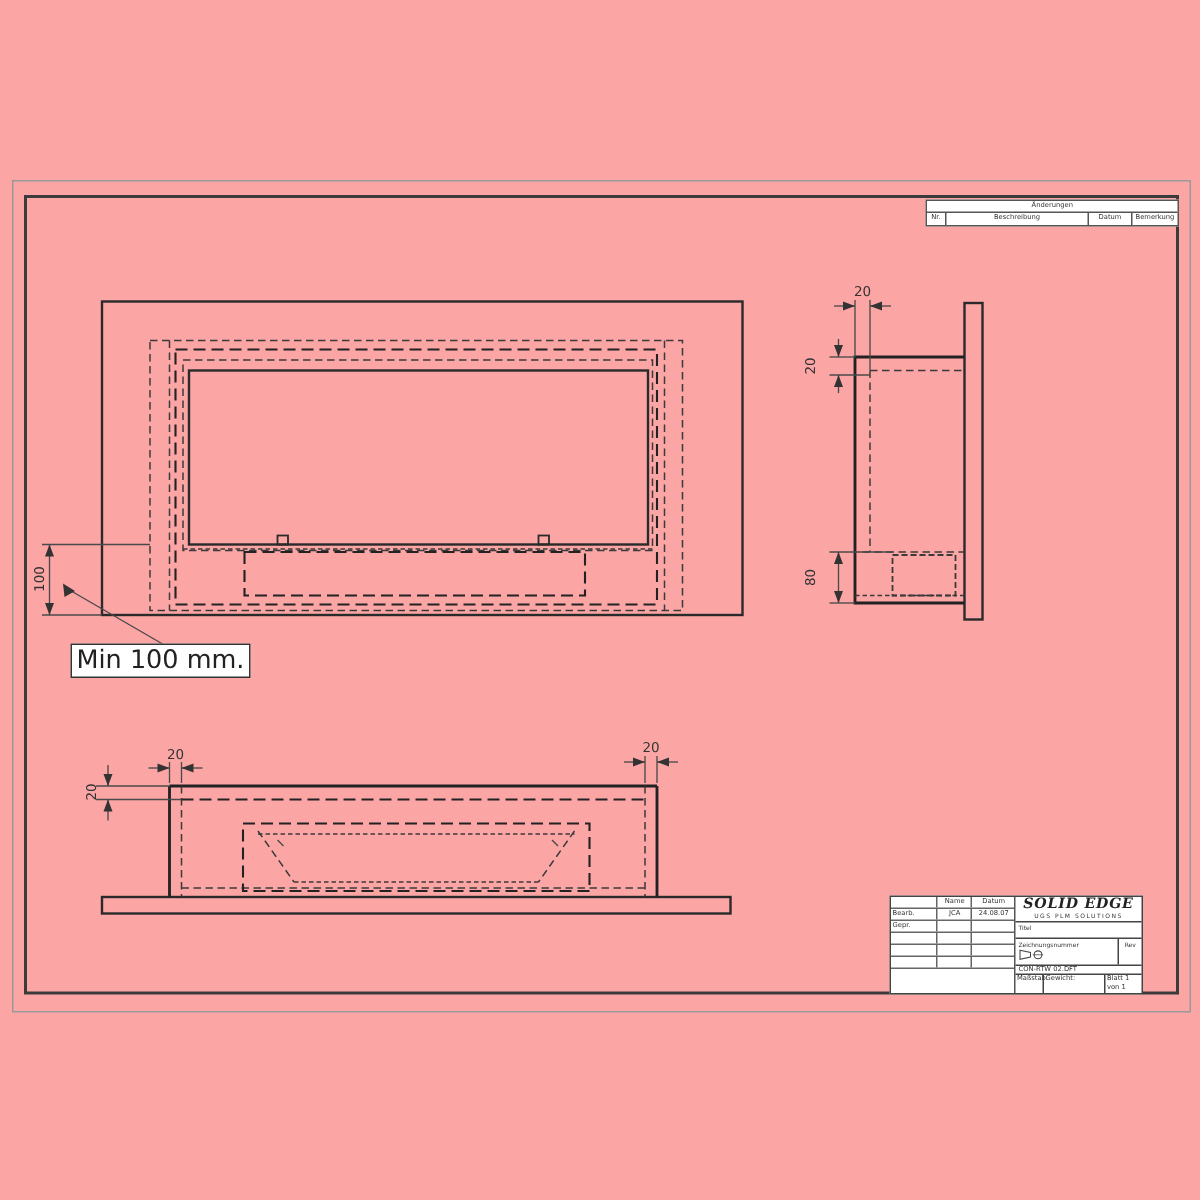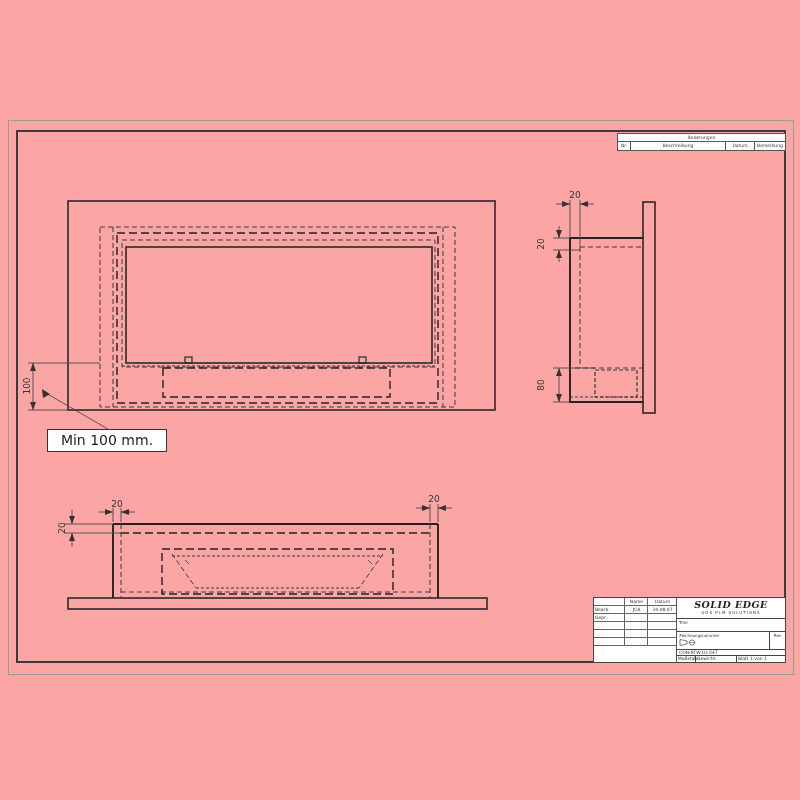--- a/index.html
+++ b/index.html
@@ -20,33 +20,33 @@
   .d3s{stroke:#3a3a3a;stroke-width:1.2;fill:none;stroke-dasharray:4 2}
   .thin{stroke:#4a4a4a;stroke-width:0.9;fill:none}
   .ar{fill:#333;stroke:none}
   
   .dim{position:absolute;width:20px;height:10px;font-size:9px;line-height:10px;
        text-align:center;color:#333;white-space:nowrap;}
   .rot{transform:rotate(-90deg);}
   
   .note-box{position:absolute;left:47px;top:429px;width:120px;height:23px;
             border:1.4px solid #333;box-sizing:border-box;text-align:center;
-            font-size:14px;line-height:20px;color:#222;background:#fff;}
+            font-size:17px;line-height:20px;color:#222;background:#fff;}
   
   .rev-table{position:absolute;left:617px;top:133px;width:169px;
              border:1px solid #555;box-sizing:border-box;background:#fff;font-size:4.5px;color:#333;}
   .rt-title{height:7px;line-height:7px;text-align:center;border-bottom:1px solid #555;}
   .rt-cols{display:flex;height:8px;line-height:8px;text-align:center;}
   .rt-cols .c{box-sizing:border-box;overflow:hidden;}
   .rt-c1{width:12px;}
   .rt-c2{width:95px;border-left:1px solid #555;}
   .rt-c3{width:29px;border-left:1px solid #555;}
   .rt-c4{flex:1;border-left:1px solid #555;}
   
-  .title-block{position:absolute;left:593px;top:597px;width:193px;height:66px;
+  .title-block{position:absolute;left:593px;top:597px;width:169px;height:66px;
                border:1px solid #444;box-sizing:border-box;display:flex;background:#fff;
                font-size:4.5px;color:#333;}
   .tb-left{width:83px;border-right:1px solid #555;box-sizing:border-box;display:flex;flex-direction:column;}
   .tb-row{display:flex;height:8px;line-height:7px;border-bottom:1px solid #666;box-sizing:border-box;}
   .tb-row .cell{box-sizing:border-box;overflow:hidden;padding-left:1px;}
   .tb-l1{width:30px;}
   .tb-l2{width:23px;border-left:1px solid #666;text-align:center;}
   .tb-l3{flex:1;border-left:1px solid #666;text-align:center;}
   .tb-fill{flex:1;}
   .tb-right{flex:1;display:flex;flex-direction:column;box-sizing:border-box;}

